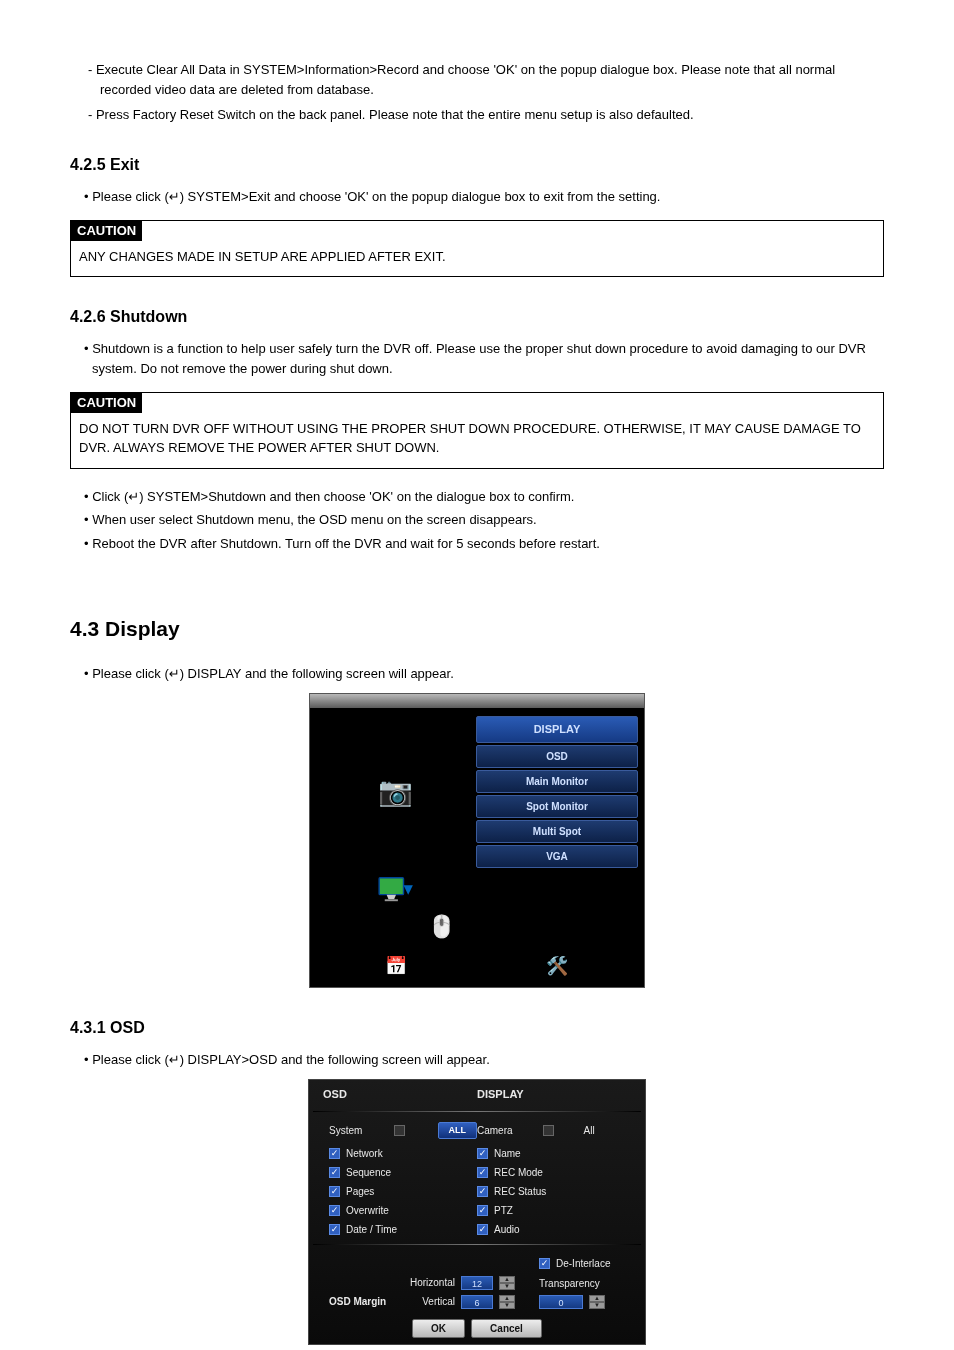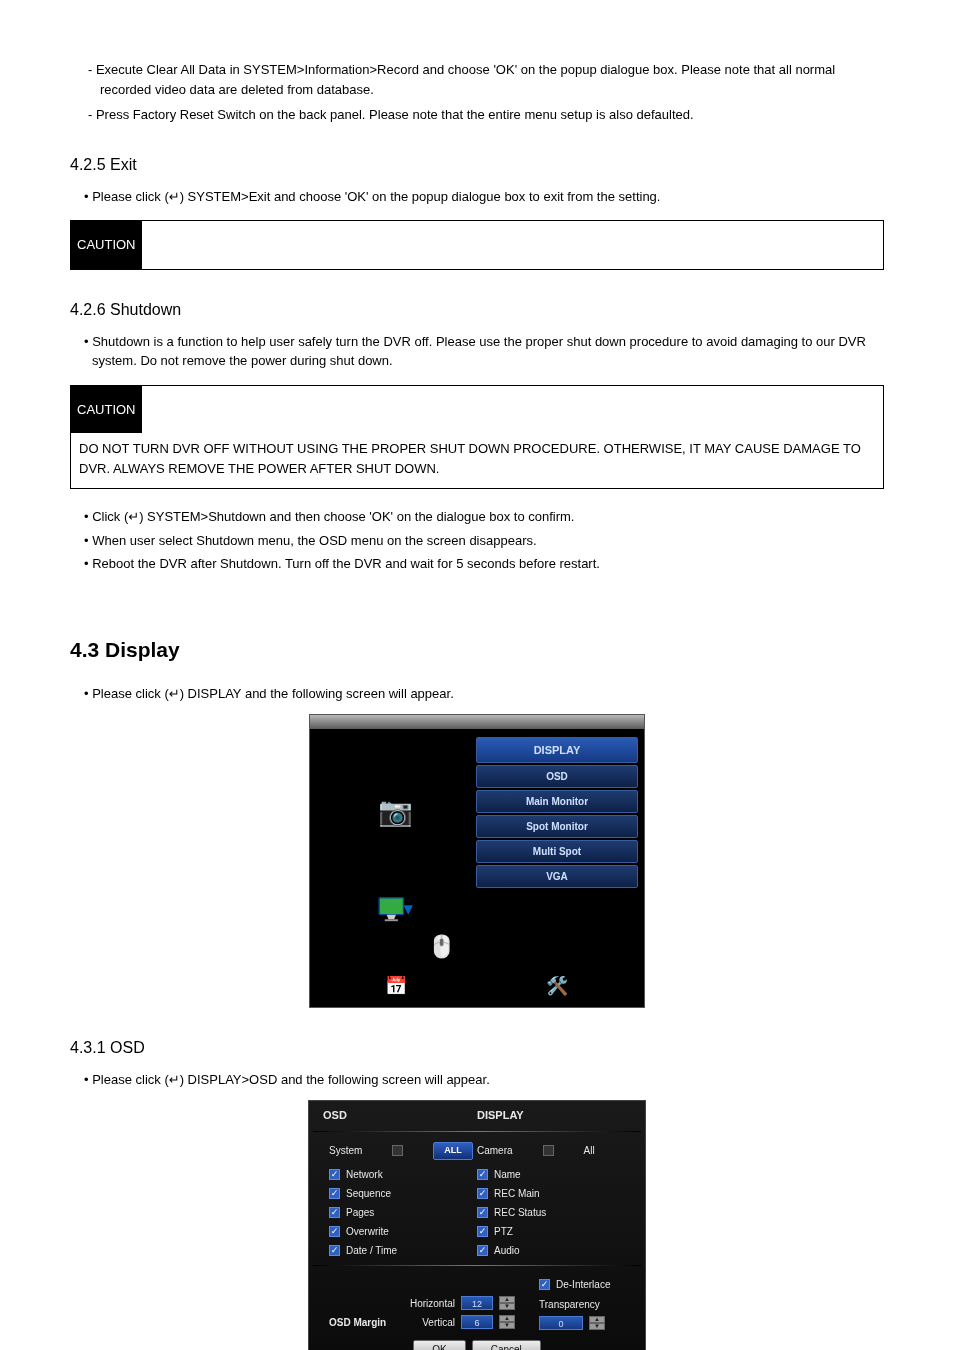--- a/index.html
+++ b/index.html
@@ -10,33 +10,33 @@
     padding: 60px 70px 20px;
     width: 954px;
     color: #000;
     font-size: 13px;
     line-height: 1.5;
   }
   .dash-item { padding-left: 30px; text-indent: -12px; margin-bottom: 6px; }
   .dash-item::before { content: "- "; }
   .bullet { padding-left: 22px; text-indent: -8px; margin-bottom: 4px; }
   .bullet::before { content: "• "; }
-  h2 { font-size: 16px; font-weight: normal; margin: 28px 0 10px; }
+  h2 { font-size: 16px; font-weight: bold; margin: 28px 0 10px; }
   h1 { font-size: 21px; font-weight: bold; margin: 60px 0 19px; }
   .caution-box {
     border: 1px solid #000;
     margin: 14px 0 18px 0;
     padding: 0;
   }
   .caution-label {
     display: inline-block;
     background: #000;
     color: #fff;
-    font-weight: normal;
-    padding: 14px 6px;
+    font-weight: bold;
+    padding: 0 6px;
     font-size: 13px;
   }
   .caution-body { padding: 6px 8px 10px; font-size: 13px; }
   
   
   .dvr-shot {
     width: 336px; margin: 10px auto 20px;
     border: 1px solid #555;
   }
   .dvr-titlebar { height:14px; background:linear-gradient(#b8b8b8,#5b5b5b); }
@@ -109,37 +109,38 @@
   }
   .osd-spinner { width:16px; height:14px; display:flex; flex-direction:column;}
   .osd-spinner div { flex:1; background:#999; border:1px solid #666; font-size:6px; text-align:center; color:#222; line-height:5px;}
   .osd-margin-right { display:flex; flex-direction:column; gap:4px; font-size:10px; padding-left:14px;}
   .osd-footbtns { display:flex; justify-content:center; gap:6px; padding:4px 0 2px;}
   .osd-footbtn {
     background: linear-gradient(#ededed,#b8b8b8);
     border:1px solid #666;
     color:#111;
     font-size:10px;
-    font-weight:normal;
+    font-weight:bold;
     padding:1px 18px;
     border-radius:2px;
   }
   .monitor-svg { width:38px; height:30px; }
 </style>
 </head>
 <body>
 
 <div class="dash-item">Execute Clear All Data in SYSTEM&gt;Information&gt;Record and choose 'OK' on the popup dialogue box. Please note that all normal recorded video data are deleted from database.</div>
 <div class="dash-item">Press Factory Reset Switch on the back panel. Please note that the entire menu setup is also defaulted.</div>
 
 <h2>4.2.5   Exit</h2>
 <div class="bullet">Please click (↵) SYSTEM&gt;Exit and choose 'OK' on the popup dialogue box to exit from the setting.</div>
 
 <div class="caution-box">
   <span class="caution-label">CAUTION</span>
+  <div class="caution-body">ANY CHANGES MADE IN SETUP ARE APPLIED AFTER EXIT.</div>
 </div>
 
 <h2>4.2.6   Shutdown</h2>
 <div class="bullet">Shutdown is a function to help user safely turn the DVR off. Please use the proper shut down procedure to avoid damaging to our DVR system. Do not remove the power during shut down.</div>
 
 <div class="caution-box">
   <span class="caution-label">CAUTION</span>
   <div class="caution-body">DO NOT TURN DVR OFF WITHOUT USING THE PROPER SHUT DOWN PROCEDURE. OTHERWISE, IT MAY CAUSE DAMAGE TO DVR. ALWAYS REMOVE THE POWER AFTER SHUT DOWN.</div>
 </div>
 
@@ -192,21 +193,21 @@
 <h2>4.3.1   OSD</h2>
 <div class="bullet">Please click (↵) DISPLAY&gt;OSD and the following screen will appear.</div>
 
 <div class="osd-shot">
   <div class="osd-header">
     <span>OSD</span>
     <span>DISPLAY</span>
   </div>
   <div class="osd-divider"></div>
   <div class="osd-top">
-    <div style="flex:1; display:flex; align-items:center; gap:30px;">
+    <div style="flex:1; display:flex; align-items:center; gap:30px;justify-content:space-between;">
       <span>System</span>
       <span class="osd-cb unchecked"></span>
       <span class="osd-allbtn">ALL</span>
     </div>
     <div style="flex:1; display:flex; align-items:center; gap:30px;">
       <span>Camera</span>
       <span class="osd-cb unchecked"></span>
       <span>All</span>
     </div>
   </div>
@@ -233,21 +234,21 @@
           <span>Date / Time</span>
         </div>
     </div>
     <div class="osd-col">
       <div class="osd-line">
           <span class="osd-cb">✓</span>
           <span>Name</span>
         </div>
       <div class="osd-line">
           <span class="osd-cb">✓</span>
-          <span>REC Main</span>
+          <span>REC Mode</span>
         </div>
       <div class="osd-line">
           <span class="osd-cb">✓</span>
           <span>REC Status</span>
         </div>
       <div class="osd-line">
           <span class="osd-cb">✓</span>
           <span>PTZ</span>
         </div>
       <div class="osd-line">

